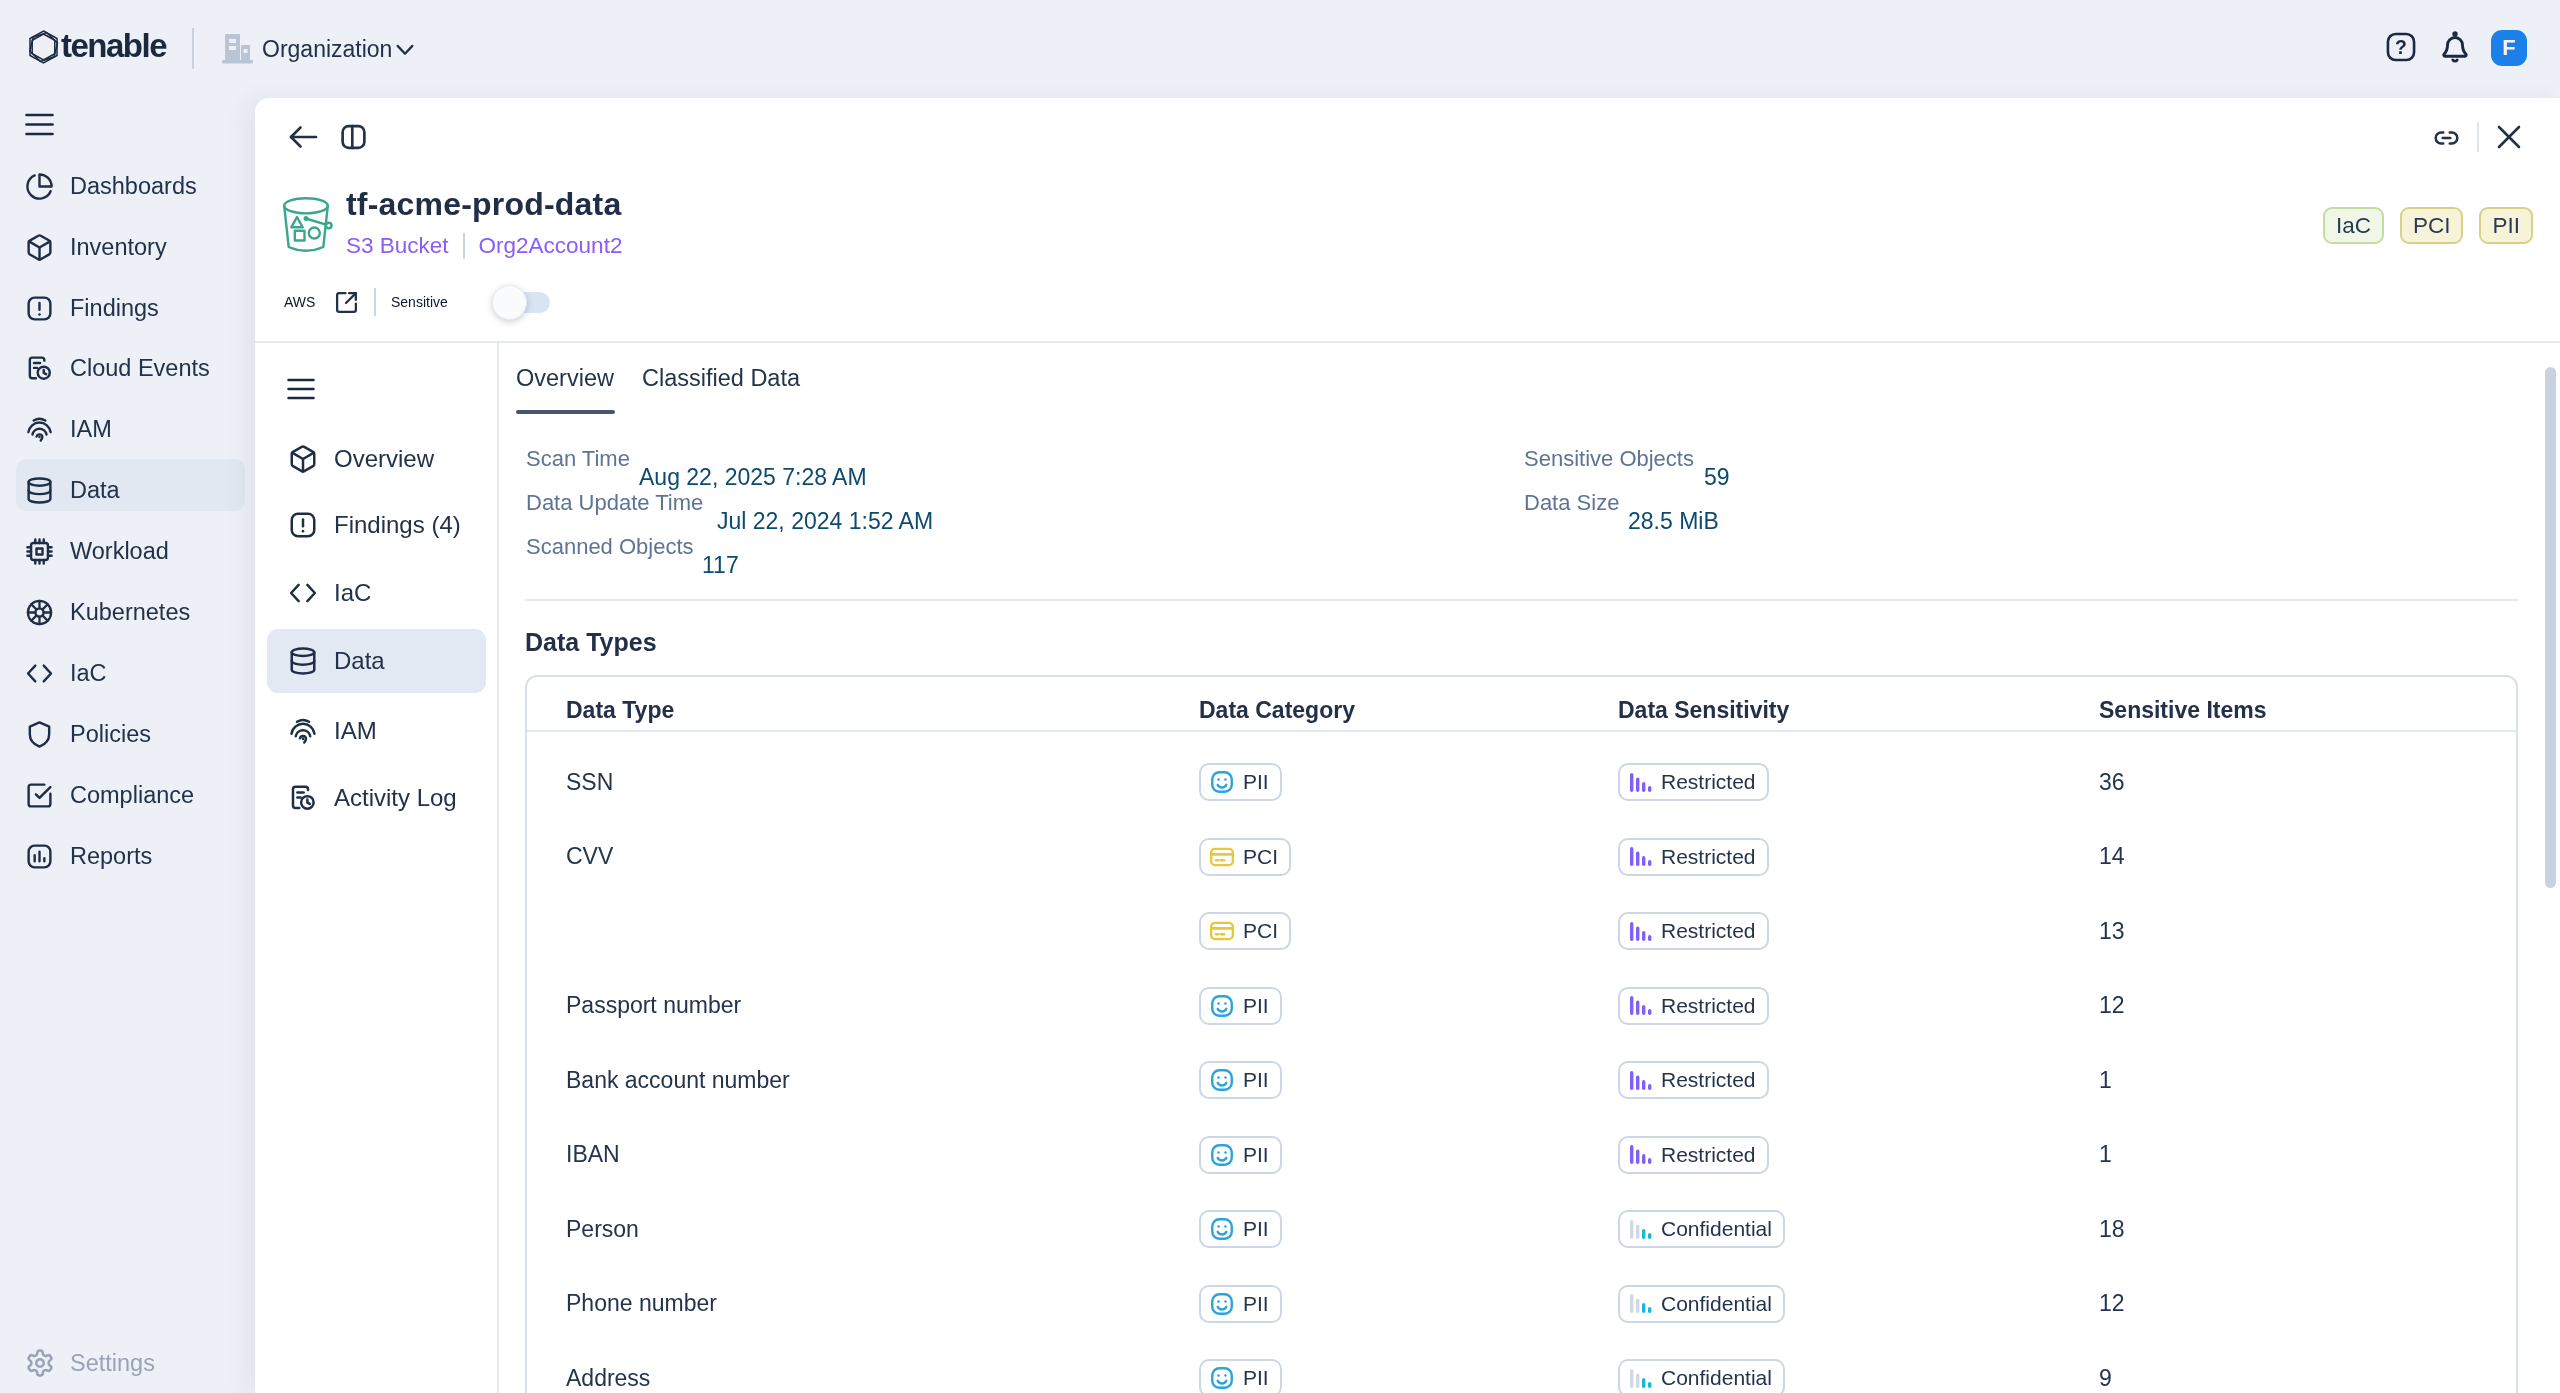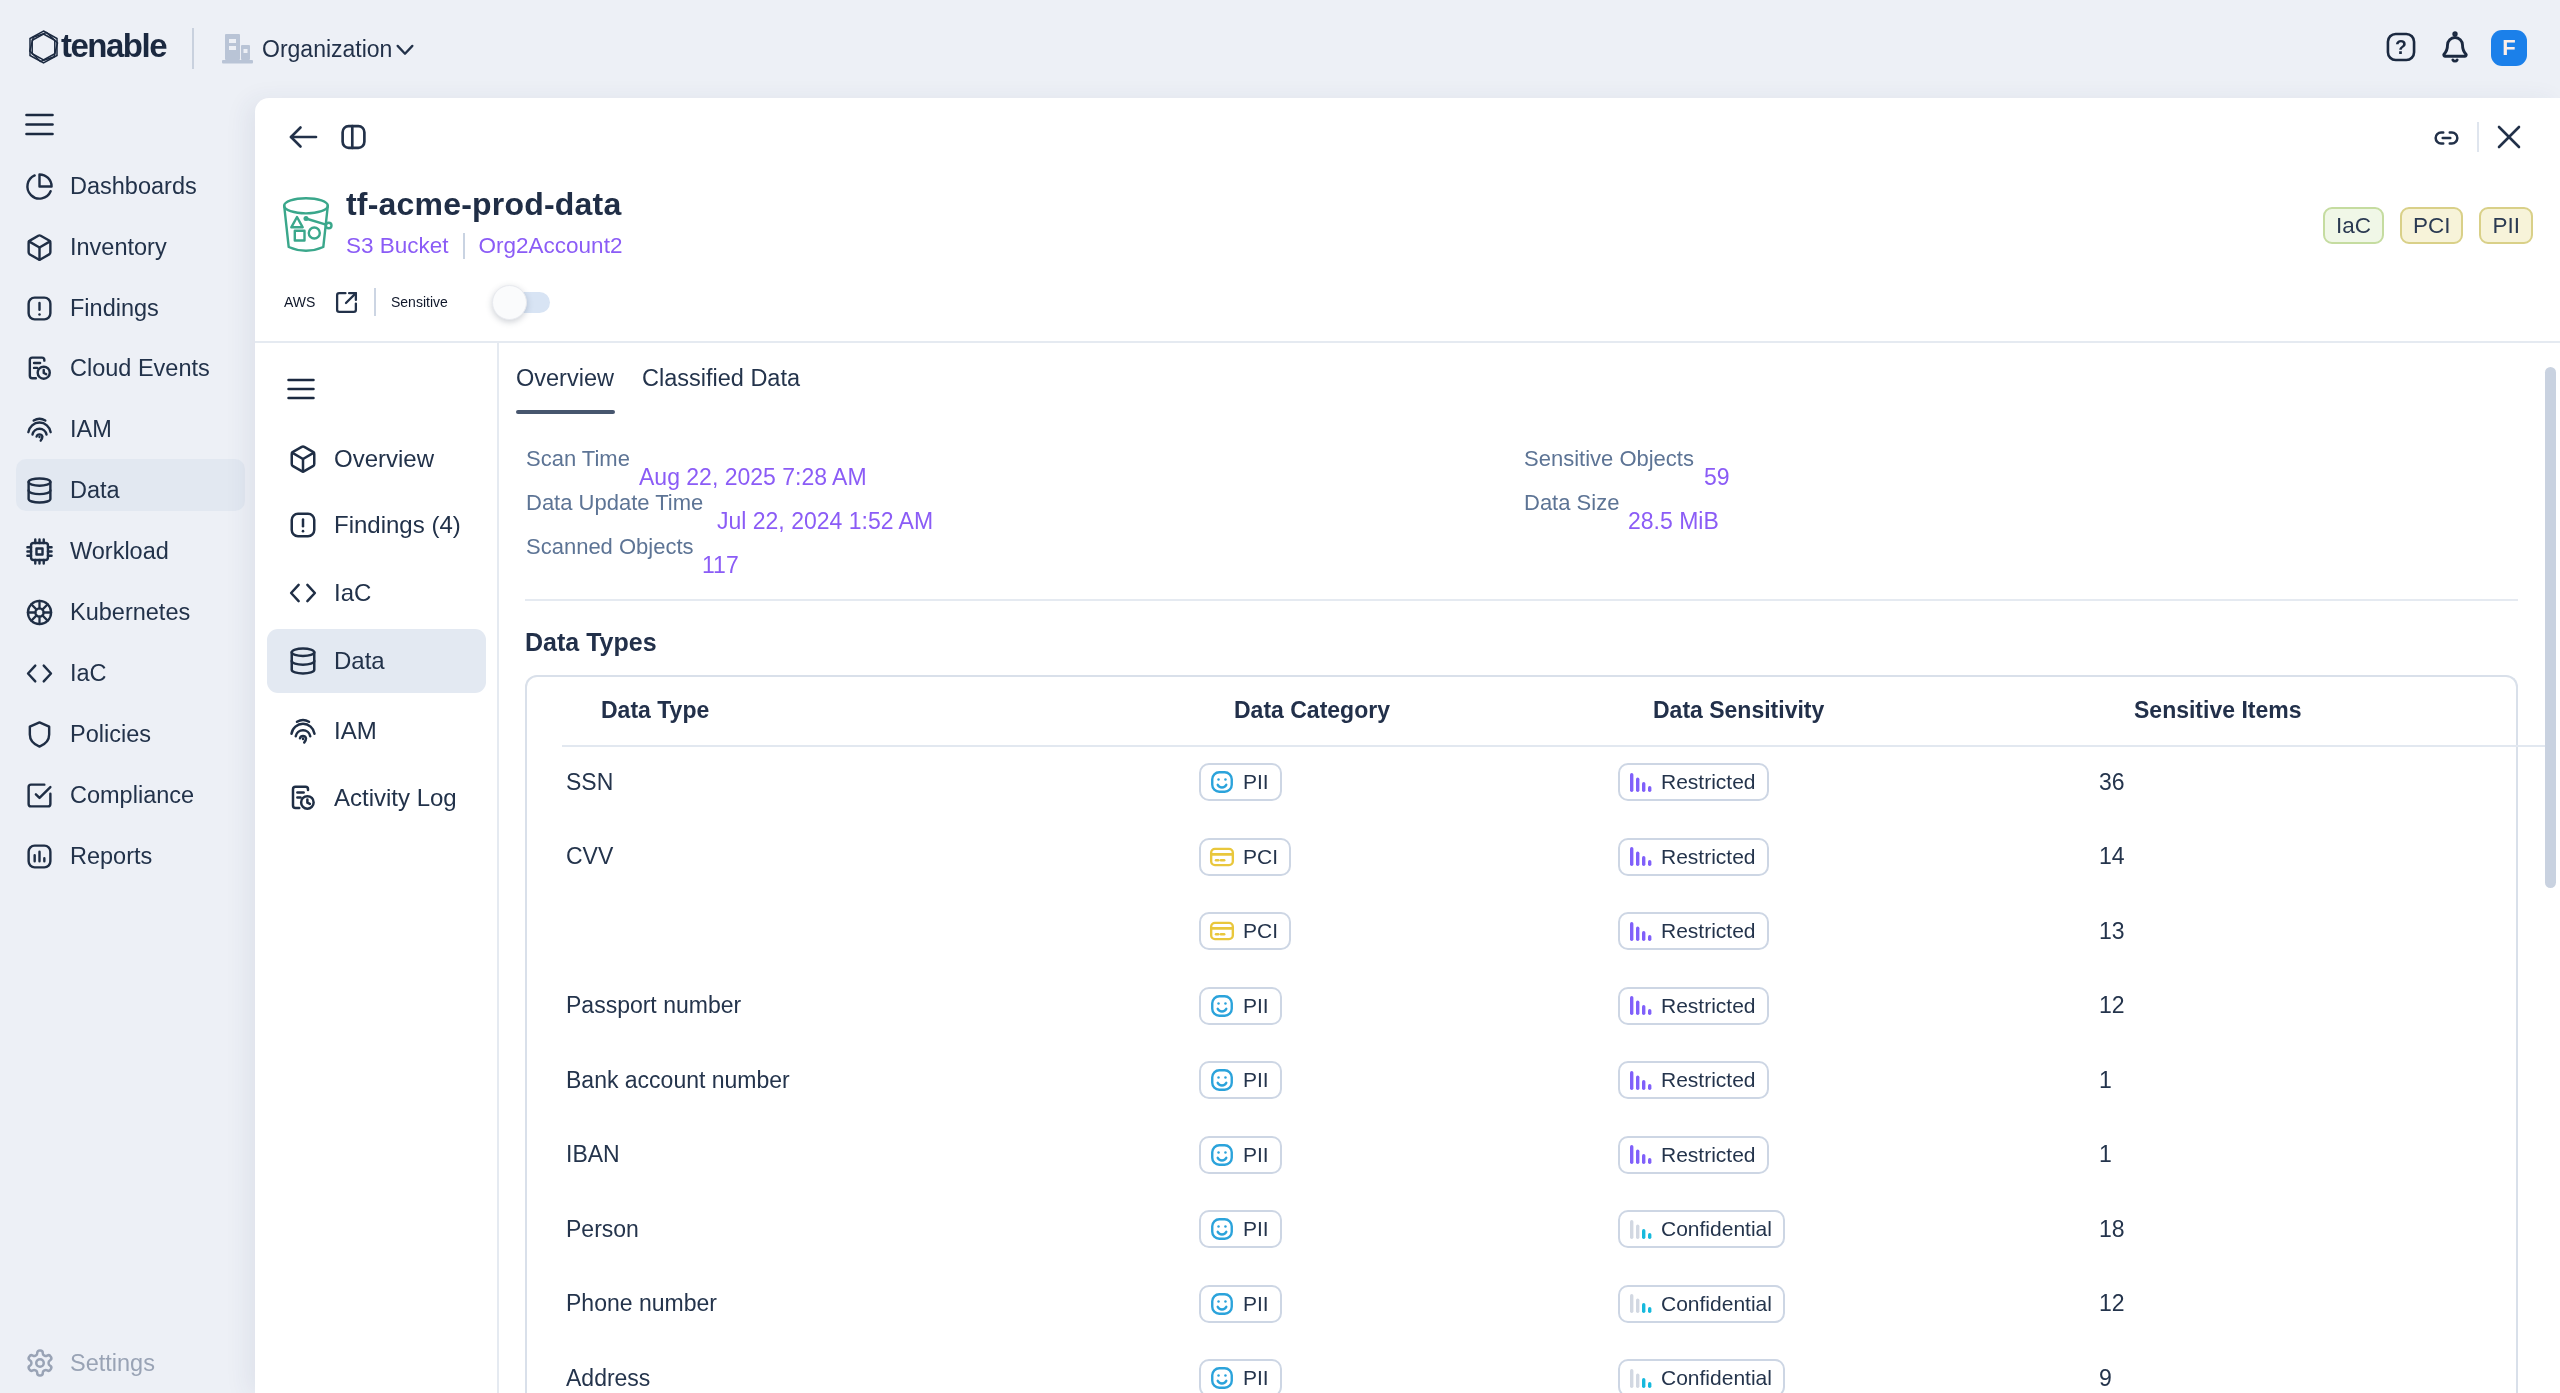--- a/index.html
+++ b/index.html
@@ -47,26 +47,26 @@
 .inav-item svg { position:absolute; left:33px; top:50%; transform:translateY(-50%); }
 .inav-item span { position:absolute; left:79px; top:50%; transform:translateY(-50%); font-size:24px; color:#22324a; }
 .vdiv { left:242px; top:243px; width:2px; height:1052px; background:#e5eaf1; }
 
 .tab { top:267px; font-size:23.5px; color:#24344c; font-weight:500; }
 .tab-underline { left:261px; top:312px; width:99px; height:4px; background:#47566e; border-radius:2px; }
 
 .inforow { position:absolute; height:30px; display:flex; align-items:center; gap:14px; font-size:23px; }
 .inforow .lb { flex:none; white-space:nowrap; overflow:visible; font-size:22px; }
 .inforow .lb { color:#5d7495; }
-.inforow .vl { color:#8b5cf6;margin-top:36px; }
+.inforow .vl { color:#0c4a6e;margin-top:36px; }
 .cdiv { left:270px; top:501px; width:1993px; height:1.5px; background:#e5eaf1; }
 .dt-head { left:270px; top:530px; font-size:25px; font-weight:bold; color:#22304a; }
 
 .tbl { left:270px; top:577px; width:1993px; height:718px; border:2px solid #d9e0ea; border-radius:12px 12px 0 0; border-bottom:none; }
-.tbl-hrow { position:absolute; left:0; top:0; width:100%; height:70px; border-bottom:2px solid #e2e8f0;margin-left:35px; }
+.tbl-hrow { position:absolute; left:0; top:0; width:100%; height:55px; border-bottom:2px solid #e2e8f0; }
 .th { position:absolute; top:0; height:66px; display:flex; align-items:center; font-size:23px; font-weight:bold; color:#22304a; }
 .trow { position:absolute; left:0; width:100%; height:74.5px; }
 .td { position:absolute; top:0; height:74.5px; display:flex; align-items:center; font-size:23px; color:#24344c; }
 .c1 { left:39px; } .c2 { left:672px; } .c3 { left:1091px; } .c4 { left:1572px; }
 
 .badge { display:inline-flex; align-items:center; height:38px; border:2px solid #cdd6e4; border-radius:10px; background:#fff; padding:0 11px 0 8px; gap:8px; font-size:21px; color:#24344c; }
 .sbar { left:2290px; top:269px; width:11px; height:521px; border-radius:6px; background:#c9d2e0; }
 </style>
 </head>
 <body>

